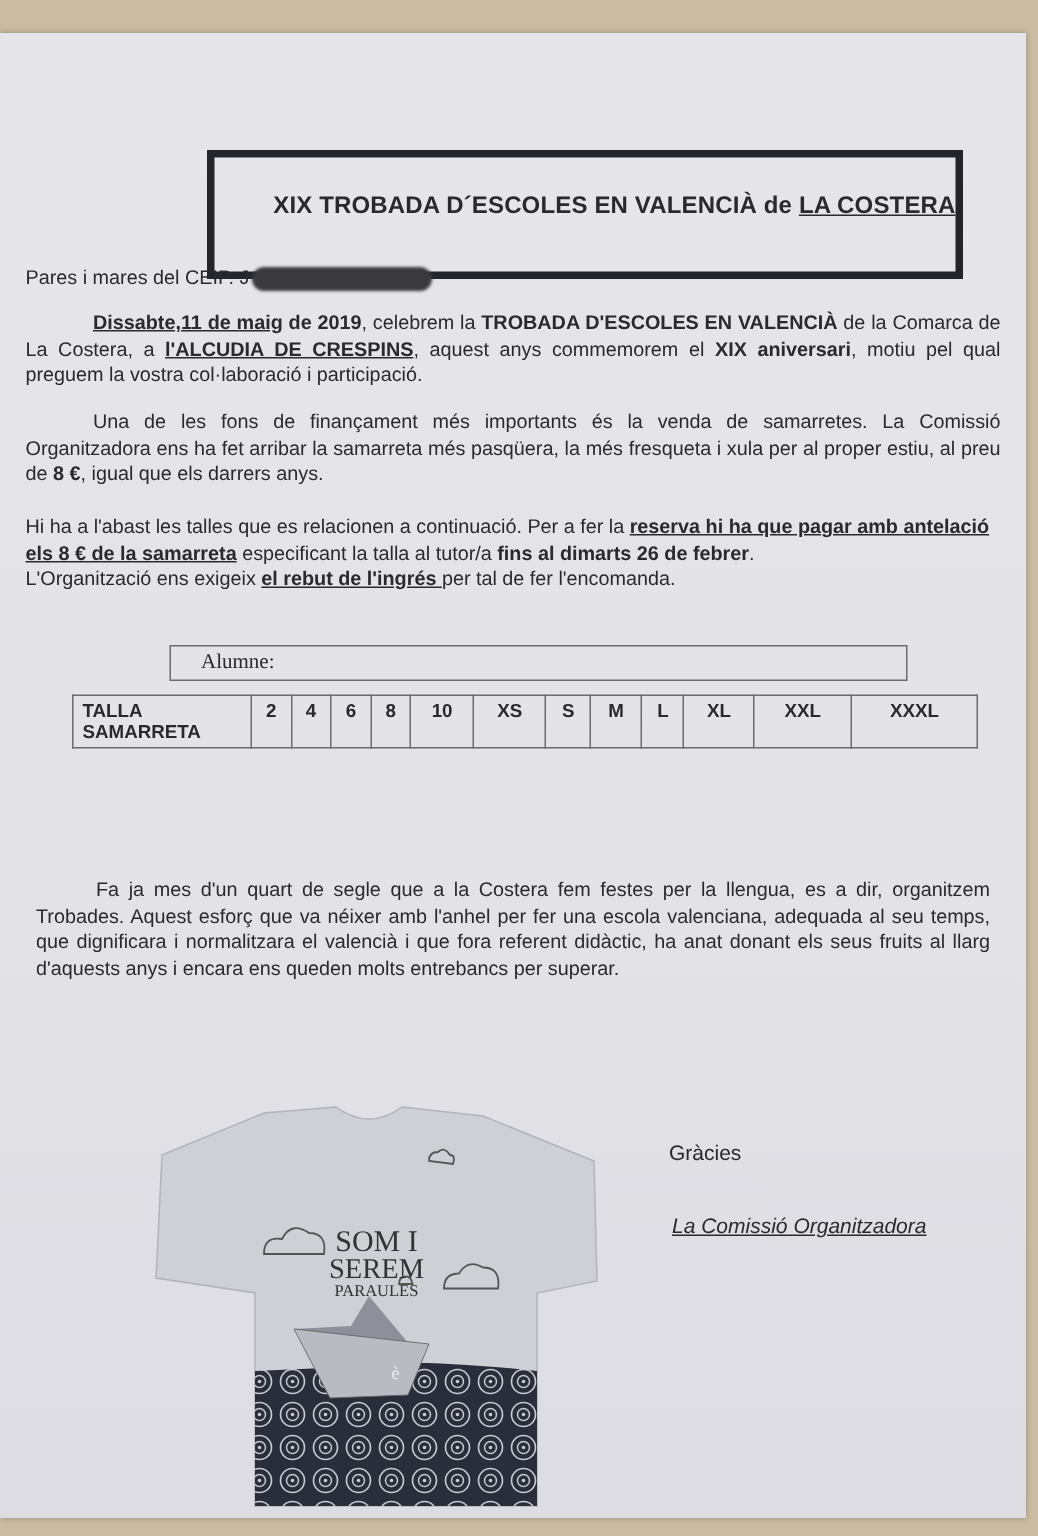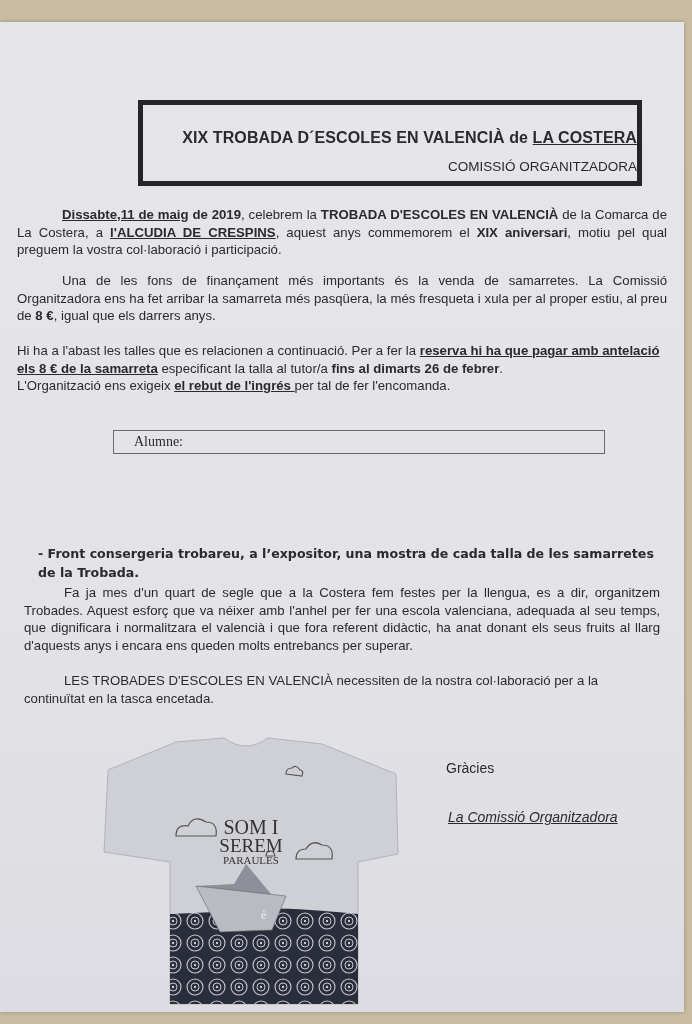--- a/index.html
+++ b/index.html
@@ -48,51 +48,66 @@
 </style>
 </head>
 <body>
 
 <div class="paper">
 
   <div class="title-box">
     <div class="title-main">
       <span>XIX TROBADA D´ESCOLES EN VALENCIÀ de </span><u>LA COSTERA</u>
     </div>
-    <div class="title-sub">COMISSIÓ ORGANITZADORA</div>
   </div>
 
+  <div class="txt" style="left:17px; top:154px;">
+    <span>Pares i mares del CEIP. J</span><span class="redact"></span>
+  </div>
 
   <div class="txt" style="left:17px; top:184px; width:650px; text-align:justify; text-indent:45px;">
     <span class="b u">Dissabte,11 de maig</span><span class="b"> de 2019</span><span>, celebrem la </span><span class="b">TROBADA D'ESCOLES EN VALENCIÀ</span><span> de la Comarca de La Costera, a </span><span class="b u">l'ALCUDIA DE CRESPINS</span><span>, aquest anys commemorem el </span><span class="b">XIX aniversari</span><span>, motiu pel qual preguem la vostra col·laboració i participació.</span>
   </div>
 
   <div class="txt" style="left:17px; top:250px; width:650px; text-align:justify; text-indent:45px;">
     <span>Una de les fons de finançament més  importants és la venda de samarretes. La Comissió Organitzadora ens ha fet arribar la samarreta més pasqüera, la més fresqueta i xula per al proper estiu, al preu de </span><span class="b">8 €</span><span>, igual que els darrers anys.</span>
   </div>
 
   <div class="txt" style="left:17px; top:320px; width:650px;">
     <span>Hi ha a l'abast les talles que es relacionen a continuació. Per a fer la </span><span class="b u">reserva hi ha que pagar amb antelació els 8 € de la samarreta</span><span> especificant la talla al tutor/a </span><span class="b">fins al dimarts 26 de febrer</span><span>.</span><br>
     <span>L'Organització ens exigeix </span><span class="b u">el rebut de l'ingrés </span><span>per tal de fer l'encomanda.</span>
   </div>
 
   <div class="alumne">
     <span>Alumne:</span>
   </div>
 
   <table class="sizes">
     <tbody>
+        <tr class="r1">
+      <td class="lbl">TALLA SAMARRETA</td>
+      <td>2</td>
+      <td>4</td>
+      <td>6</td>
+      <td>8</td>
+      <td>10</td>
+      <td>XS</td>
+      <td>S</td>
+      <td>M</td>
+      <td>L</td>
+      <td>XL</td>
+      <td>XXL</td>
+      <td>XXXL</td>
+    </tr>
   </tbody>
     </table>
 
-  <div class="txt" style="left:38px; top:522px; width:624px; font-family:'DejaVu Sans', sans-serif; font-size:12.6px; font-weight:bold; line-height:19px;">- Front consergeria trobareu, a l’expositor, una mostra de cada talla de les samarretes de la Trobada.</div>
 
   <div class="txt" style="left:24px; top:562px; width:636px; text-align:justify; text-indent:40px;">Fa ja mes d'un quart de segle que a la Costera fem festes per la llengua, es a dir, organitzem Trobades. Aquest esforç que va néixer amb l'anhel per fer una escola valenciana, adequada al seu temps, que dignificara i normalitzara el valencià i que fora referent didàctic, ha anat donant els seus fruits al llarg d'aquests anys i encara ens queden molts entrebancs per superar.</div>
 
-  <div class="txt" style="left:24px; top:650px; width:636px; text-indent:40px;">LES TROBADES D'ESCOLES EN VALENCIÀ necessiten de la nostra col·laboració per a la continuïtat en la tasca encetada.</div>
 
   <svg class="shirt" viewBox="0 0 310 272">
     <defs>
       <pattern id="swirl" width="22" height="22" patternUnits="userSpaceOnUse">
         <rect width="22" height="22" fill="#2a2d3a"></rect>
         <circle cx="11" cy="11" r="8" fill="none" stroke="#c8cad2" stroke-width="1.1"></circle>
         <circle cx="11" cy="11" r="4" fill="none" stroke="#c8cad2" stroke-width="1"></circle>
         <circle cx="11" cy="11" r="1.2" fill="#c8cad2"></circle>
       </pattern>
     </defs>

